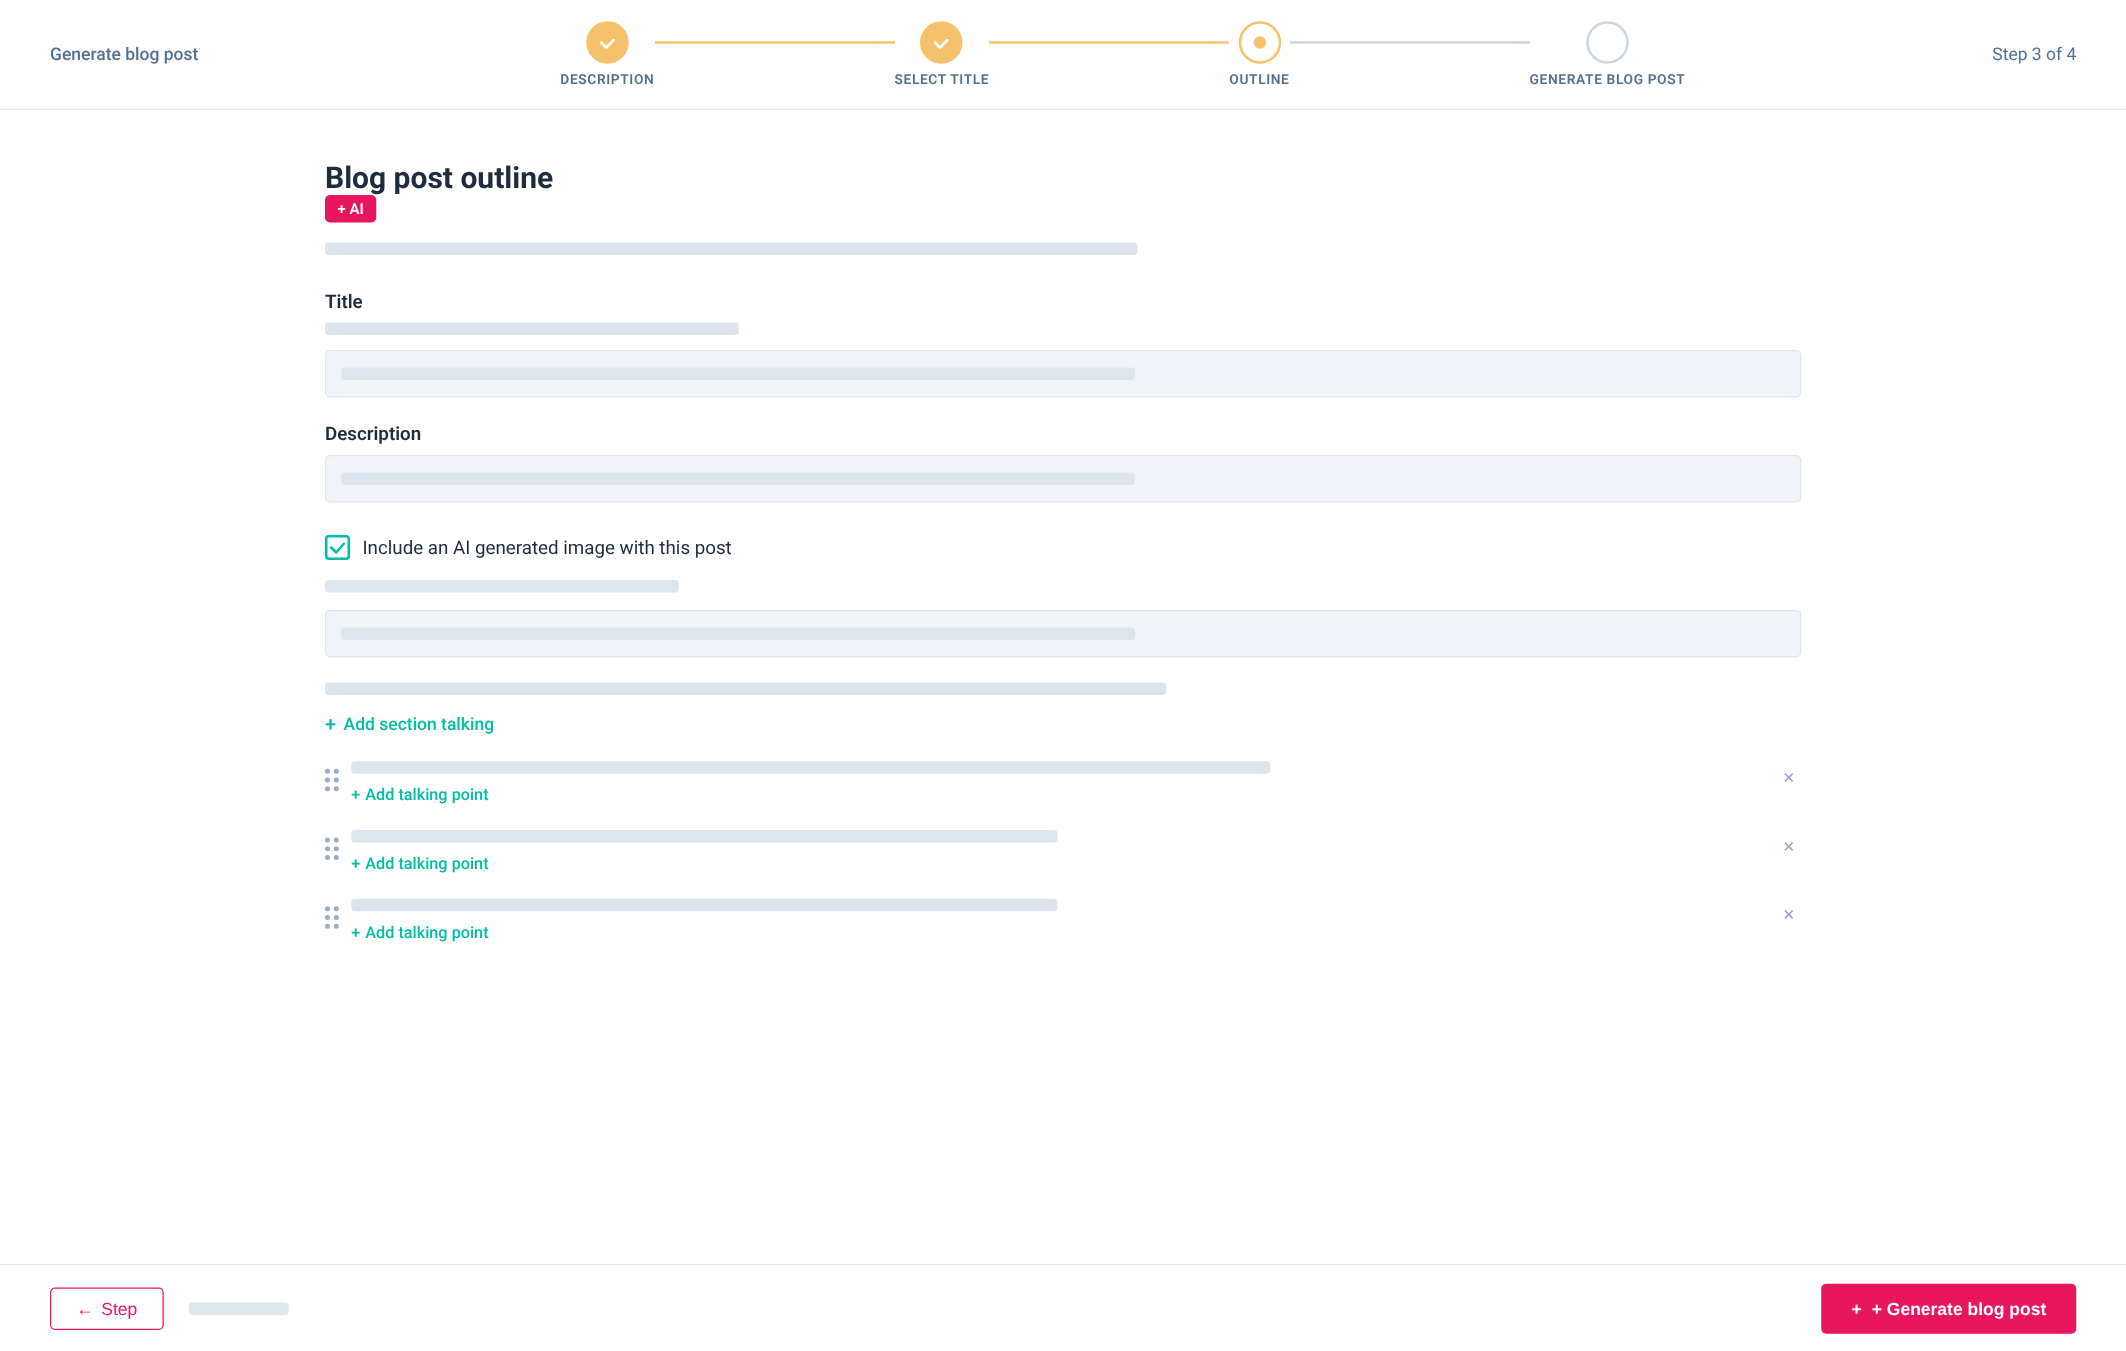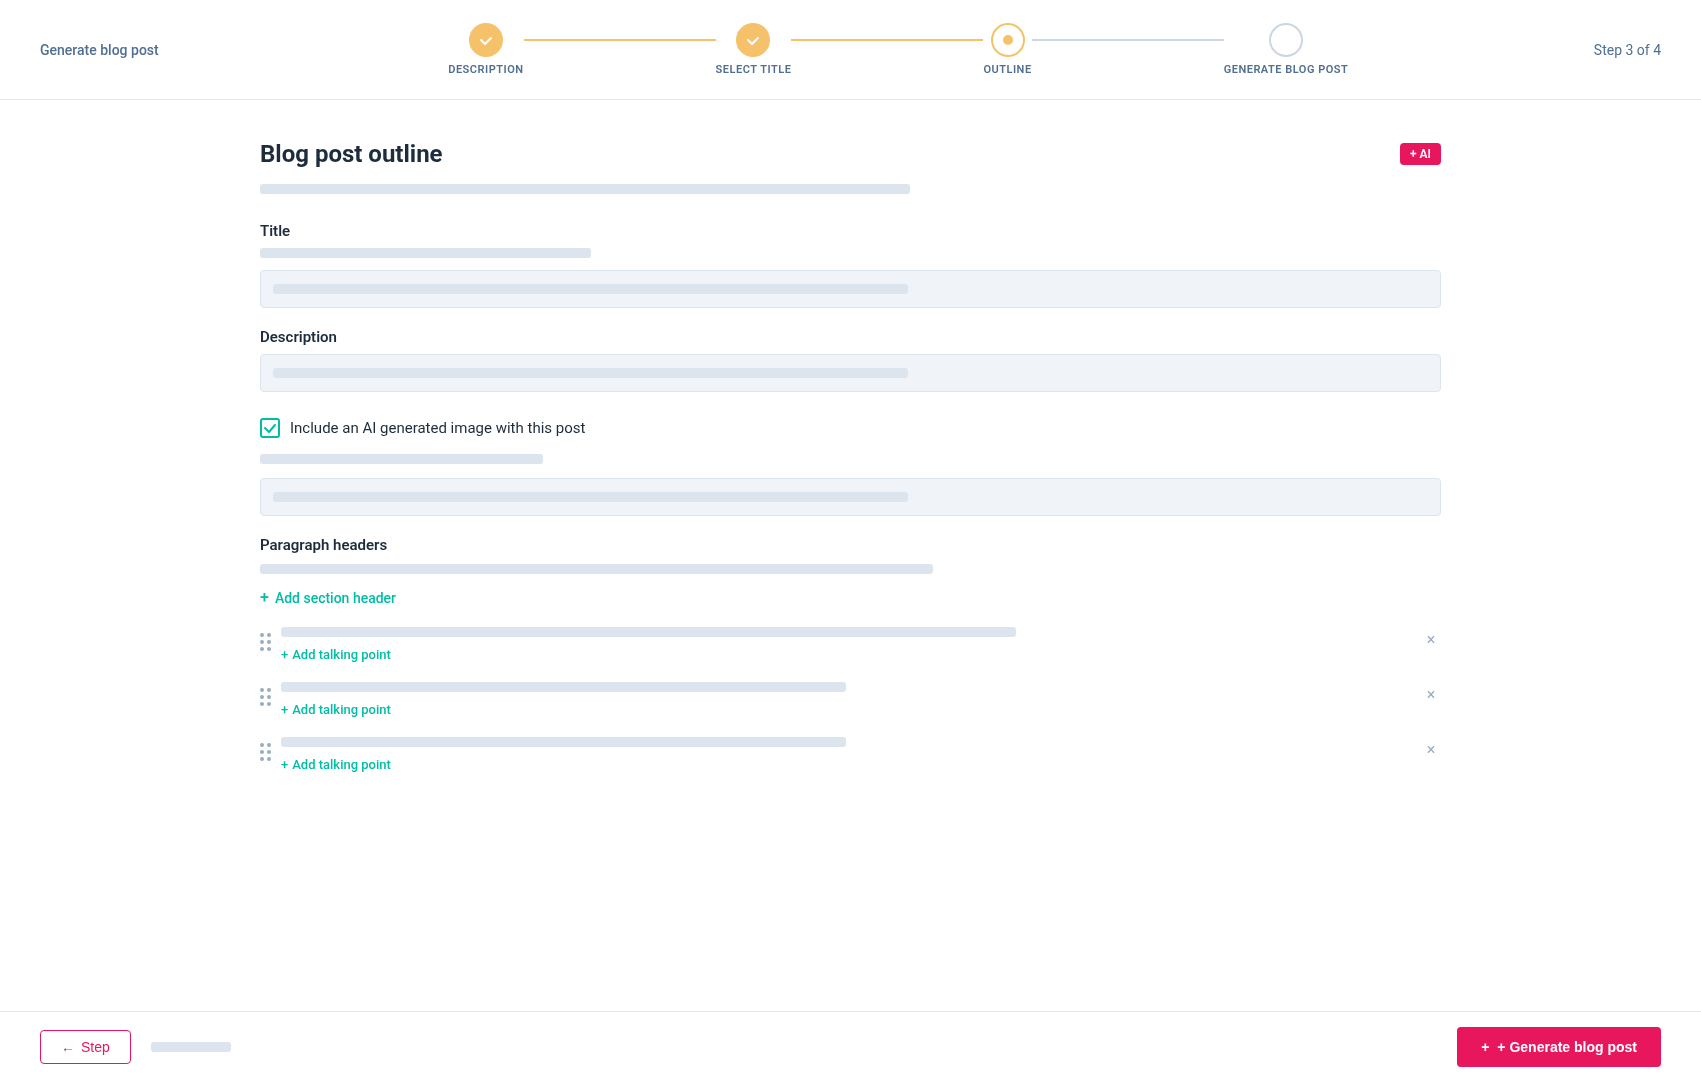--- a/index.html
+++ b/index.html
@@ -11,21 +11,21 @@
       width: 1701px;
       overflow: hidden;
       position: relative;
     }
 
     
     .header {
       display: flex;
       align-items: center;
       padding: 12px 40px;
-      height: 100px;
+      height: 88px;
       border-bottom: 1px solid #e5e8eb;
       position: relative;
     }
 
     .app-title {
       font-size: 14px;
       color: #516f90;
       font-weight: 500;
       white-space: nowrap;
       margin-right: 60px;
@@ -105,23 +105,24 @@
 
     
     .main-content {
       padding: 40px 260px 100px;
       overflow-y: auto;
       height: calc(1081px - 100px - 70px);
     }
 
     .section-header-row {
       display: flex;
-      align-items: center;
+      align-items: flex-start;
       justify-content: space-between;
       margin-bottom: 16px;
+      flex-direction: column;
     }
 
     .section-title {
       font-size: 24px;
       font-weight: 700;
       color: #1e2d3d;
     }
 
     .ai-badge {
       background: #e8175d;
@@ -398,26 +399,25 @@
       </svg>
     </div>
     <span class="checkbox-label">Include an AI generated image with this post</span>
   </div>
 
   <div class="skeleton-line" style="width: 24%; height: 10px; margin-bottom: 14px;"></div>
   <div class="skeleton-field">
     <div class="skeleton-field-inner"></div>
   </div>
 
-  <div class="paragraph-section-title">Paragraph headers</div>
   <div class="skeleton-line" style="width: 57%; height: 10px; margin-bottom: 14px;"></div>
 
   <div class="add-section-header">
     <span style="font-size:16px;">+</span>
-    <span>Add section header</span>
+    <span>Add section talking</span>
   </div>
 
   <div>
 
     <div class="paragraph-item">
       <div class="drag-handle">
         <div class="drag-dot-row">
             <div class="drag-dot"></div>
             <div class="drag-dot"></div>
           </div>

